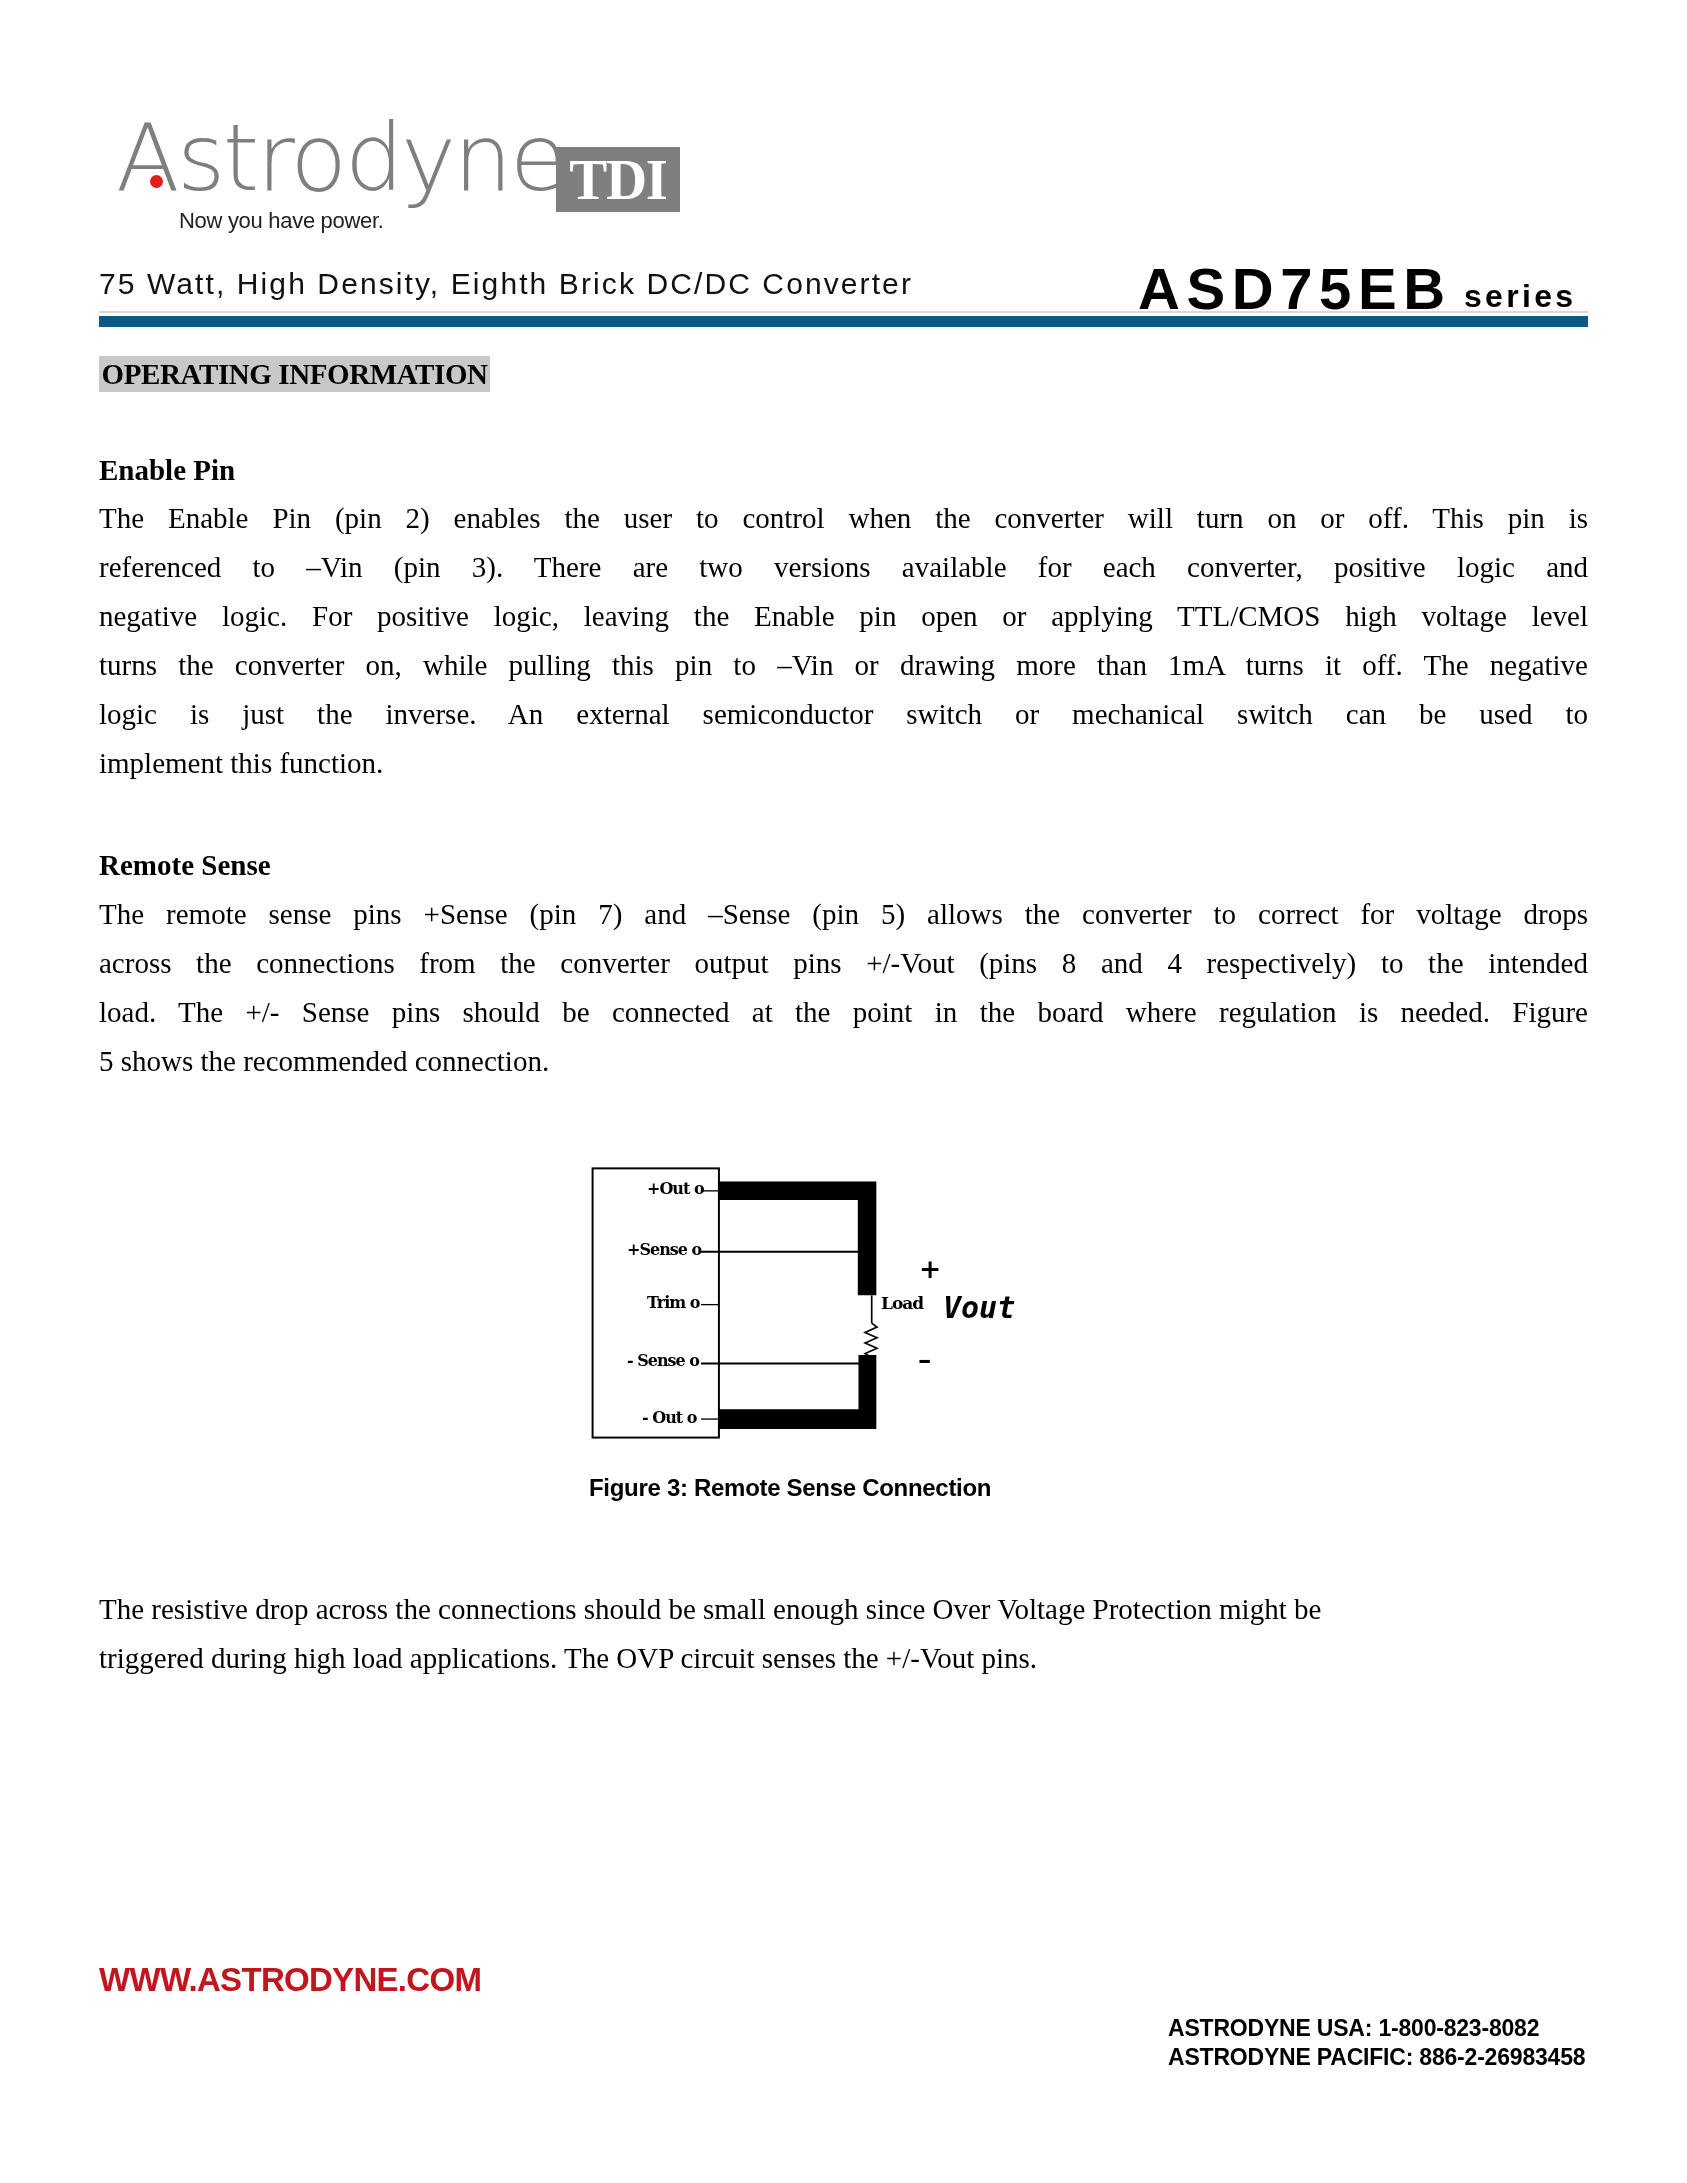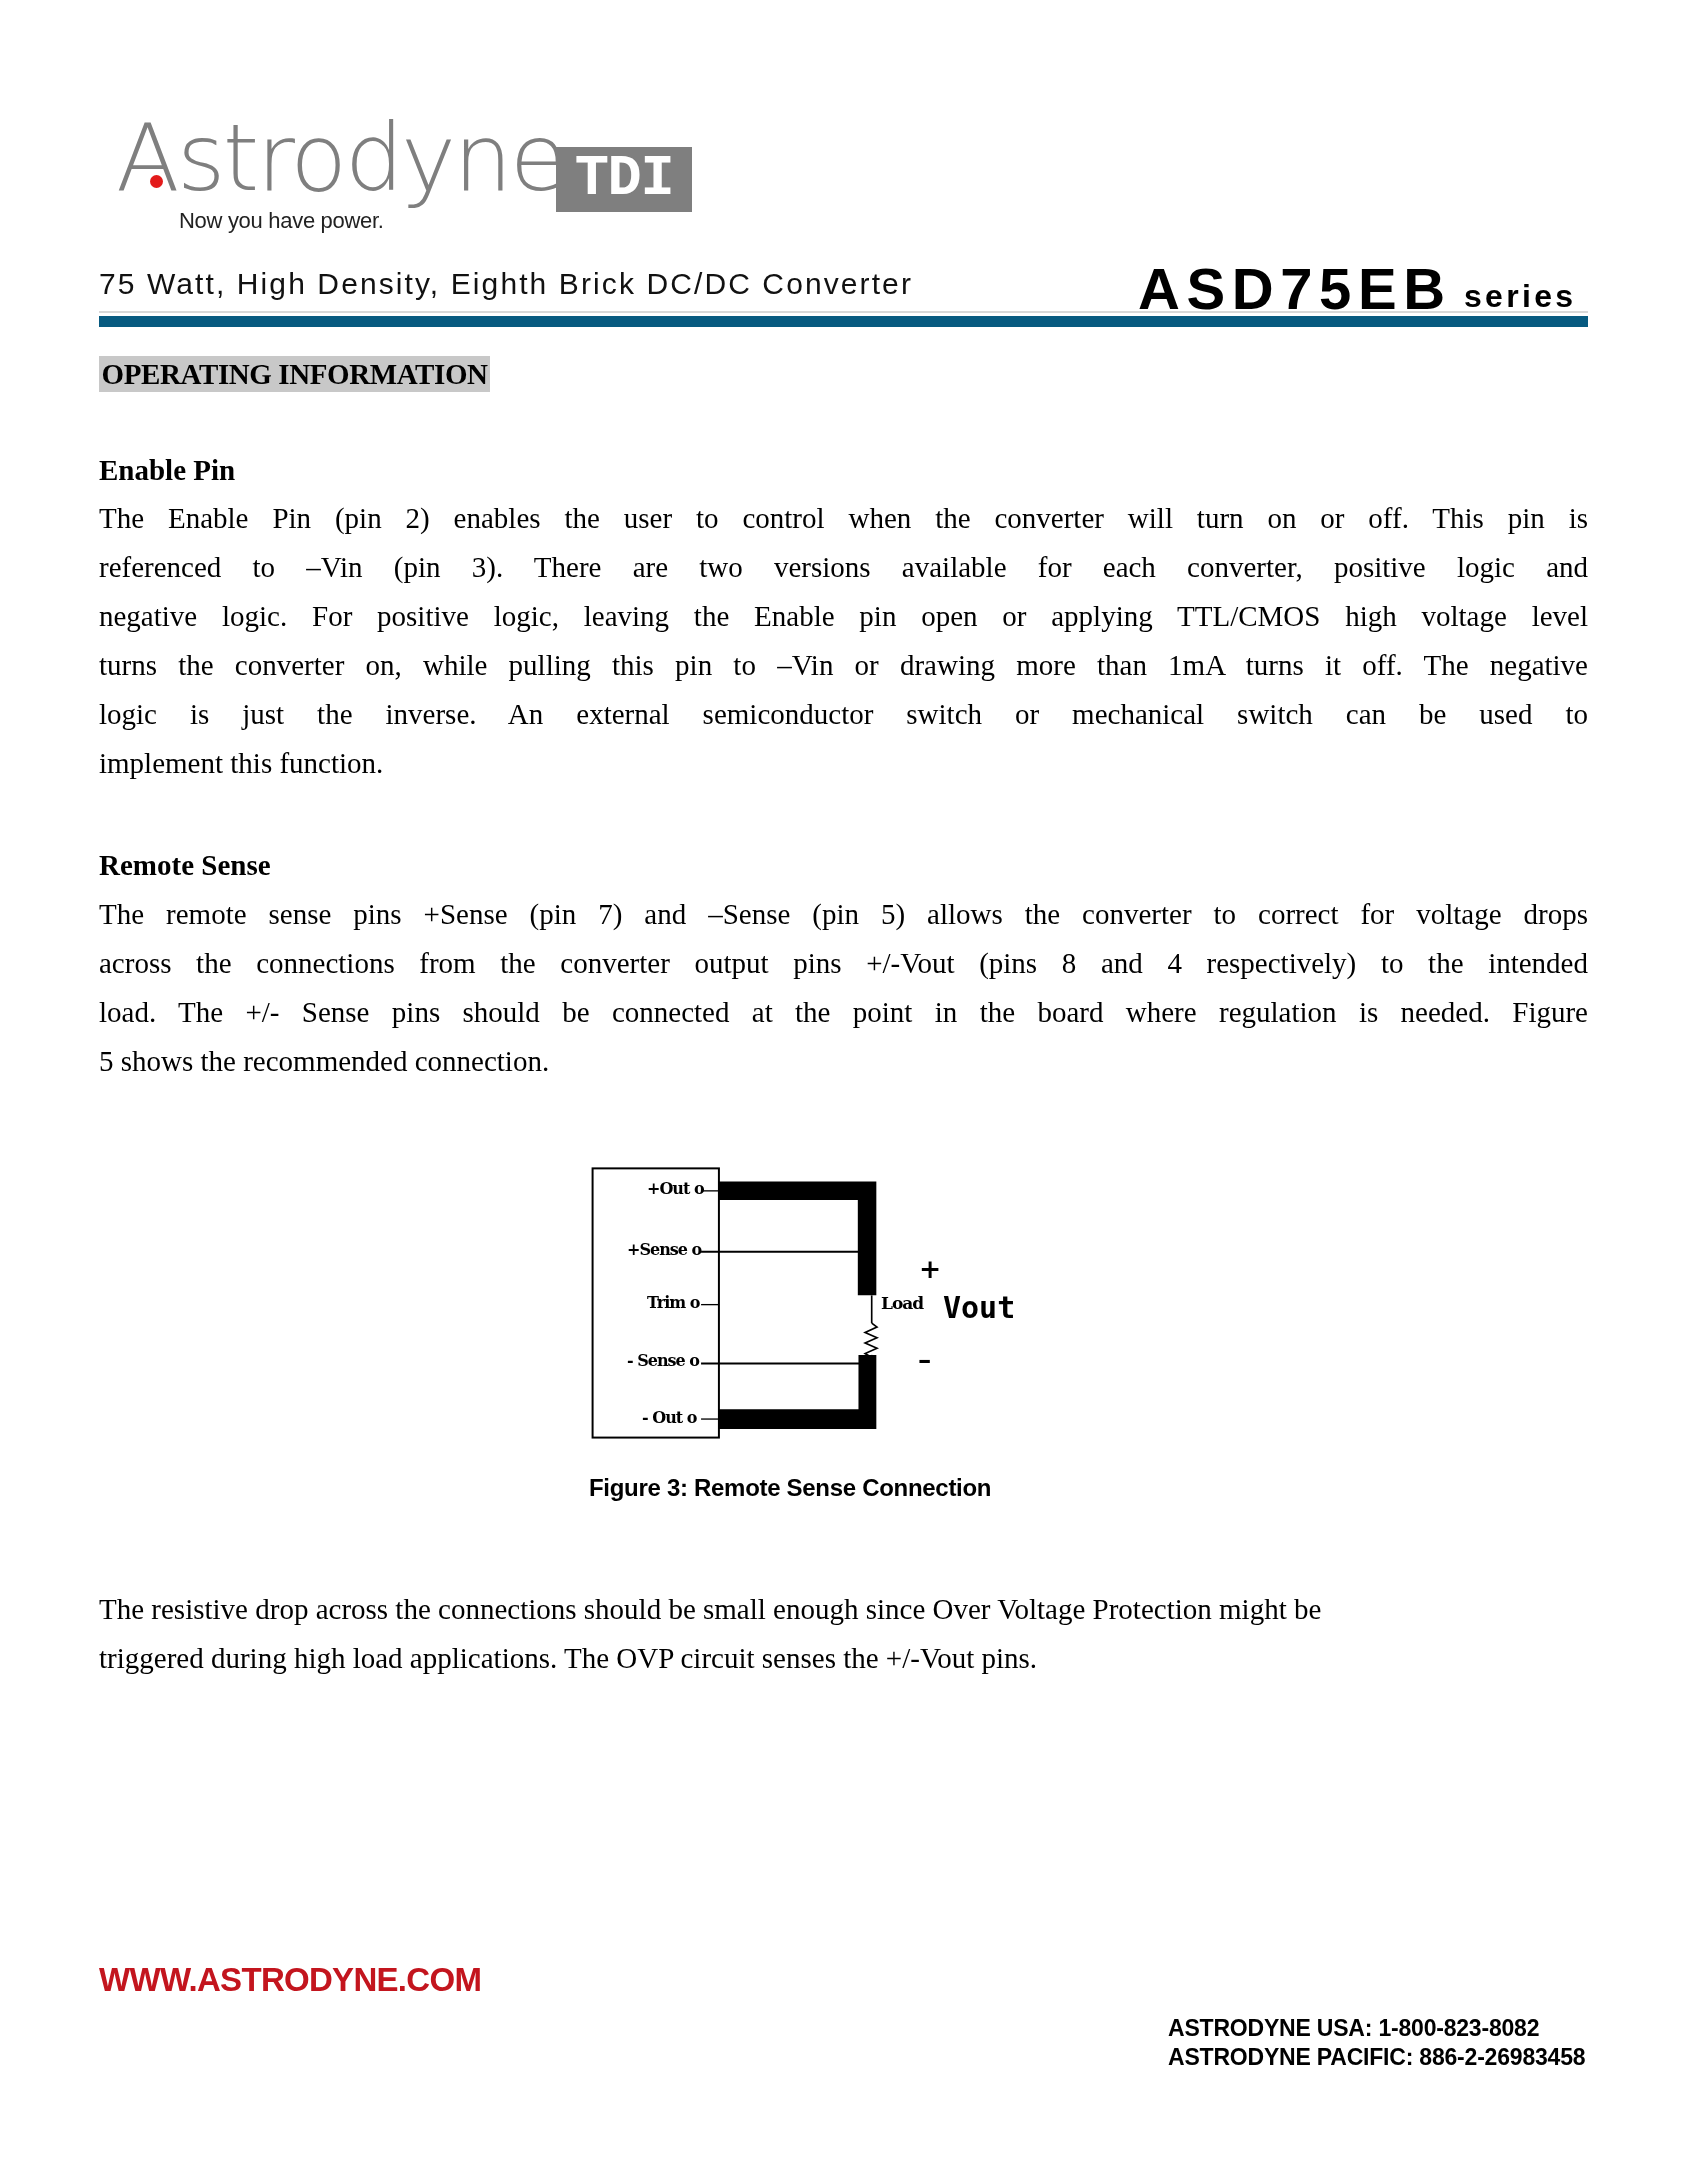--- a/index.html
+++ b/index.html
@@ -3,21 +3,21 @@
   <meta charset="utf-8">
   <style>
     html, body { margin: 0; padding: 0; background: #ffffff; }
     body { width: 1687px; height: 2183px; position: relative; overflow: hidden; color: #000; }
     .abs { position: absolute; }
 
     
     .logo { left: 116px; top: 109px; width: 576px; height: 119px; }
     .logo-word { position: absolute; left: 0; top: 0; font-family: "DejaVu Sans", sans-serif; font-weight: 300; font-size: 93px; color: #7f7f7f; letter-spacing: -2.6px; line-height: 99px; }
     .logo-dot { position: absolute; left: 34px; top: 66px; width: 13.2px; height: 13.2px; border-radius: 50%; background: #e31b1b; }
-    .logo-tdi { position: absolute; left: 440px; top: 38px; width: 136px; height: 65px; background: #7f7f7f; color: #fff; font-family: Liberation Mono, monospace; font-weight: bold; font-size: 57px; line-height: 65px; text-align: center; letter-spacing: -1.3px; }
+    .logo-tdi { position: absolute; left: 440px; top: 38px; width: 124px; height: 65px; background: #7f7f7f; color: #fff; font-family: Liberation Serif, serif; font-weight: bold; font-size: 57px; line-height: 65px; text-align: center; letter-spacing: -1.3px; }
     .logo-tag { position: absolute; left: 63px; top: 99px; font-family: "Liberation Sans", sans-serif; font-size: 22px; color: #222; letter-spacing: -0.3px; }
 
     
     .subtitle { left: 99px; top: 267px; font-family: "Liberation Sans", sans-serif; font-size: 30px; letter-spacing: 2.1px; color: #111; }
     .series-name { left: 1138px; top: 255px; font-family: "Liberation Sans", sans-serif; font-weight: bold; font-size: 58px; letter-spacing: 6.6px; color: #000; }
     .series-suffix { left: 1464px; top: 278px; font-family: "Liberation Sans", sans-serif; font-weight: bold; font-size: 32px; letter-spacing: 3.3px; color: #000; }
     .rule-thin { left: 99px; top: 311px; width: 1489px; height: 2px; background: #d8d8d8; }
     .rule-blue { left: 99px; top: 316px; width: 1489px; height: 11.2px; background: #075a80; }
 
     
@@ -98,21 +98,21 @@
     <line x1="438" y1="312" x2="438" y2="308" stroke="#000" stroke-width="2.5"></line>
   </svg>
   <span class="pin-label" style="left:65px;top:28px;">+Out o</span>
   <span class="pin-label" style="left:45px;top:89px;">+Sense o</span>
   <span class="pin-label" style="left:65px;top:142px;">Trim o</span>
   <span class="pin-label" style="left:45px;top:200px;">- Sense o</span>
   <span class="pin-label" style="left:60px;top:257px;">- Out o</span>
   <span class="pin-label" style="left:299px;top:142px;font-size:17px;">Load</span>
   <span class="pin-label" style="left:337px;top:102px;font-size:26.5px;font-weight:bold;">+</span>
   <span class="pin-label" style="left:336px;top:192px;font-size:26.5px;">–</span>
-  <span class="pin-label" style="left:361px;top:139px;font-family:'DejaVu Sans Mono', monospace;font-size:30px;letter-spacing:0;">Vout</span>
+  <span class="pin-label" style="left:361px;top:139px;font-family:'DejaVu Sans Mono', monospace;font-size:30px;letter-spacing:0;font-style:italic;">Vout</span>
 </div>
 <div class="abs caption">Figure 3: Remote Sense Connection</div>
 
 <div class="abs para p3" style="top:1585px;">
   <span class="line">The resistive drop across the connections should be small enough since Over Voltage Protection might be</span>
   <span class="line">triggered during high load applications. The OVP circuit senses the +/-Vout pins.</span>
 </div>
 
 <div class="abs footer-url">WWW.ASTRODYNE.COM</div>
 <div class="abs footer-contact">

